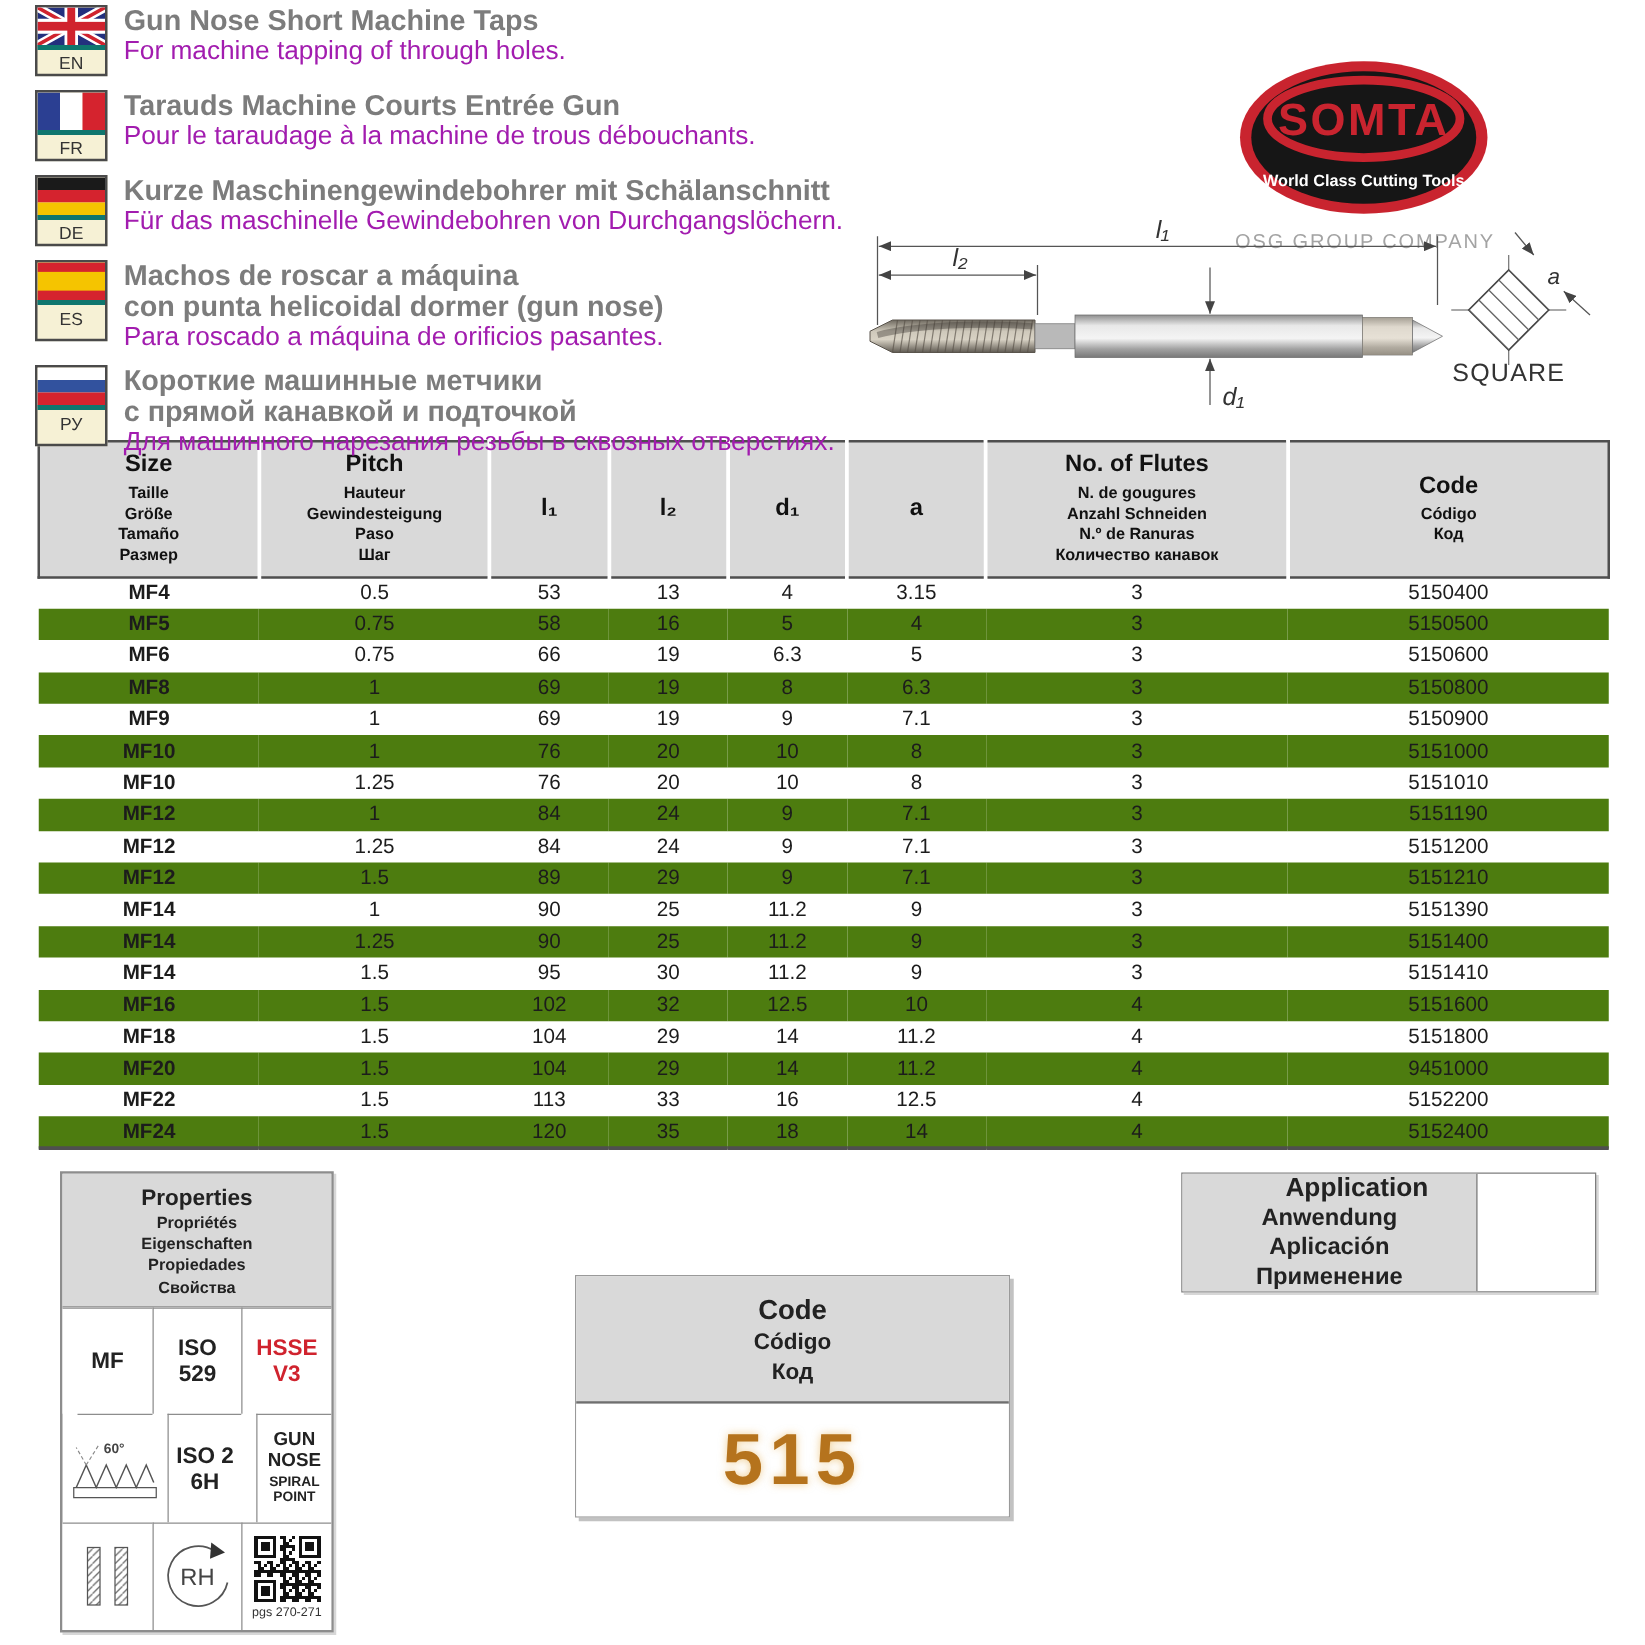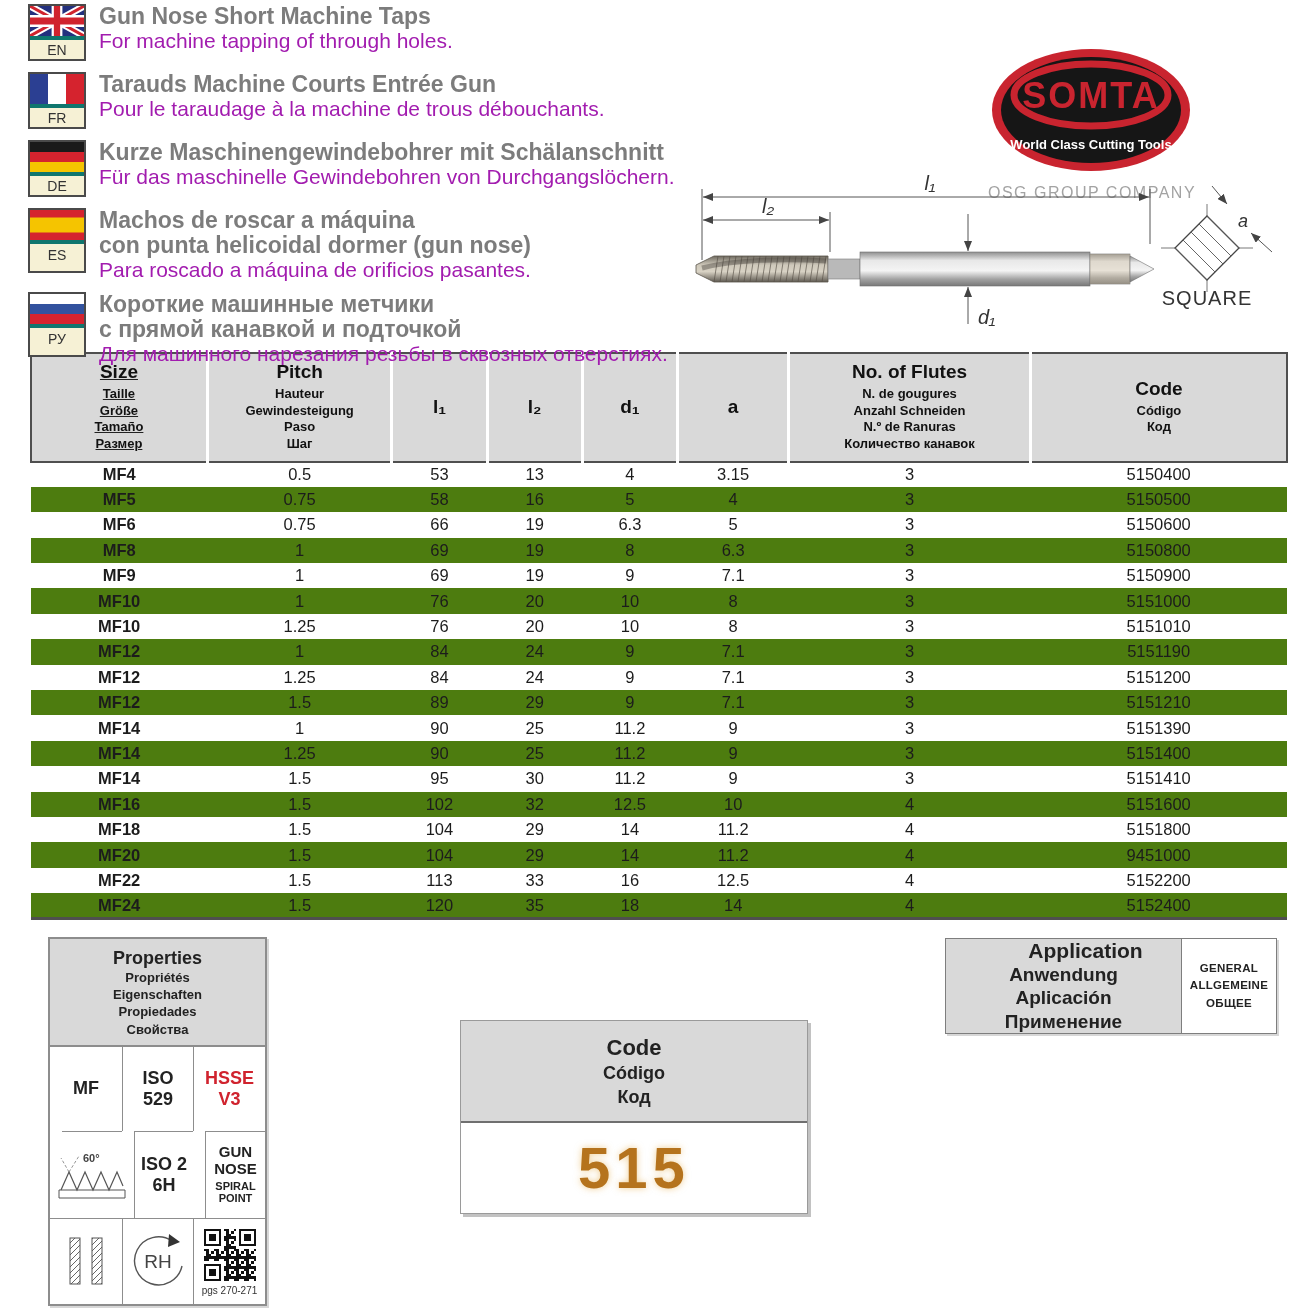--- a/index.html
+++ b/index.html
@@ -26,21 +26,21 @@
   
   table.spec { border-collapse:collapse; margin-left:30px; width:1258px; table-layout:fixed; }
   .spec col.c-size  { width:176px; }
   .spec col.c-pitch { width:184px; }
   .spec col.c-l1, .spec col.c-l2, .spec col.c-d1 { width:95px; }
   .spec col.c-a { width:111px; }
   .spec col.c-fl { width:241px; }
   .spec col.c-code { width:256px; }
   .spec thead th { background:#d9d9d9; vertical-align:middle; text-align:center; padding:7px 2px 8px;
     border-top:2px solid #4f4f4f; border-bottom:2px solid #4f4f4f; border-left:3px solid #fff; }
-  .spec thead th:first-child { border-left:2px solid #4f4f4f;text-decoration:underline; }
+  .spec thead th:first-child { border-left:2px solid #4f4f4f; }
   .spec thead th:last-child  { border-right:2px solid #4f4f4f; }
   .h-main { display:block; font-size:19px; font-weight:bold; color:#111; }
   .h-sub  { display:block; font-size:13px; font-weight:bold; color:#111; white-space:pre-line; line-height:1.28; margin-top:3px; }
   .spec tbody td { text-align:center; font-size:16.5px; color:#1c1c1c; height:25.4px; padding:0; }
   .spec tbody tr.stripe { background:#4d7c0f; }
   .spec tbody td.size-cell { font-weight:bold; }
   .spec tbody tr:last-child td { border-bottom:3px solid #4f4f4f; }
 
   
   .bottom { position:relative; height:394px; }
@@ -724,19 +724,16 @@
       </div>
     </div>
 
     <div class="appbox">
       <div class="app-left">
         <div class="main">Application</div>
         <div class="sub pre">Anwendung
 Aplicación
 Применение</div>
       </div>
-      <div class="app-right pre">GENERAL
-ALLGEMEINE
-ОБЩЕЕ</div>
     </div>
 
   </div>
 </div>
 
 </body></html>

